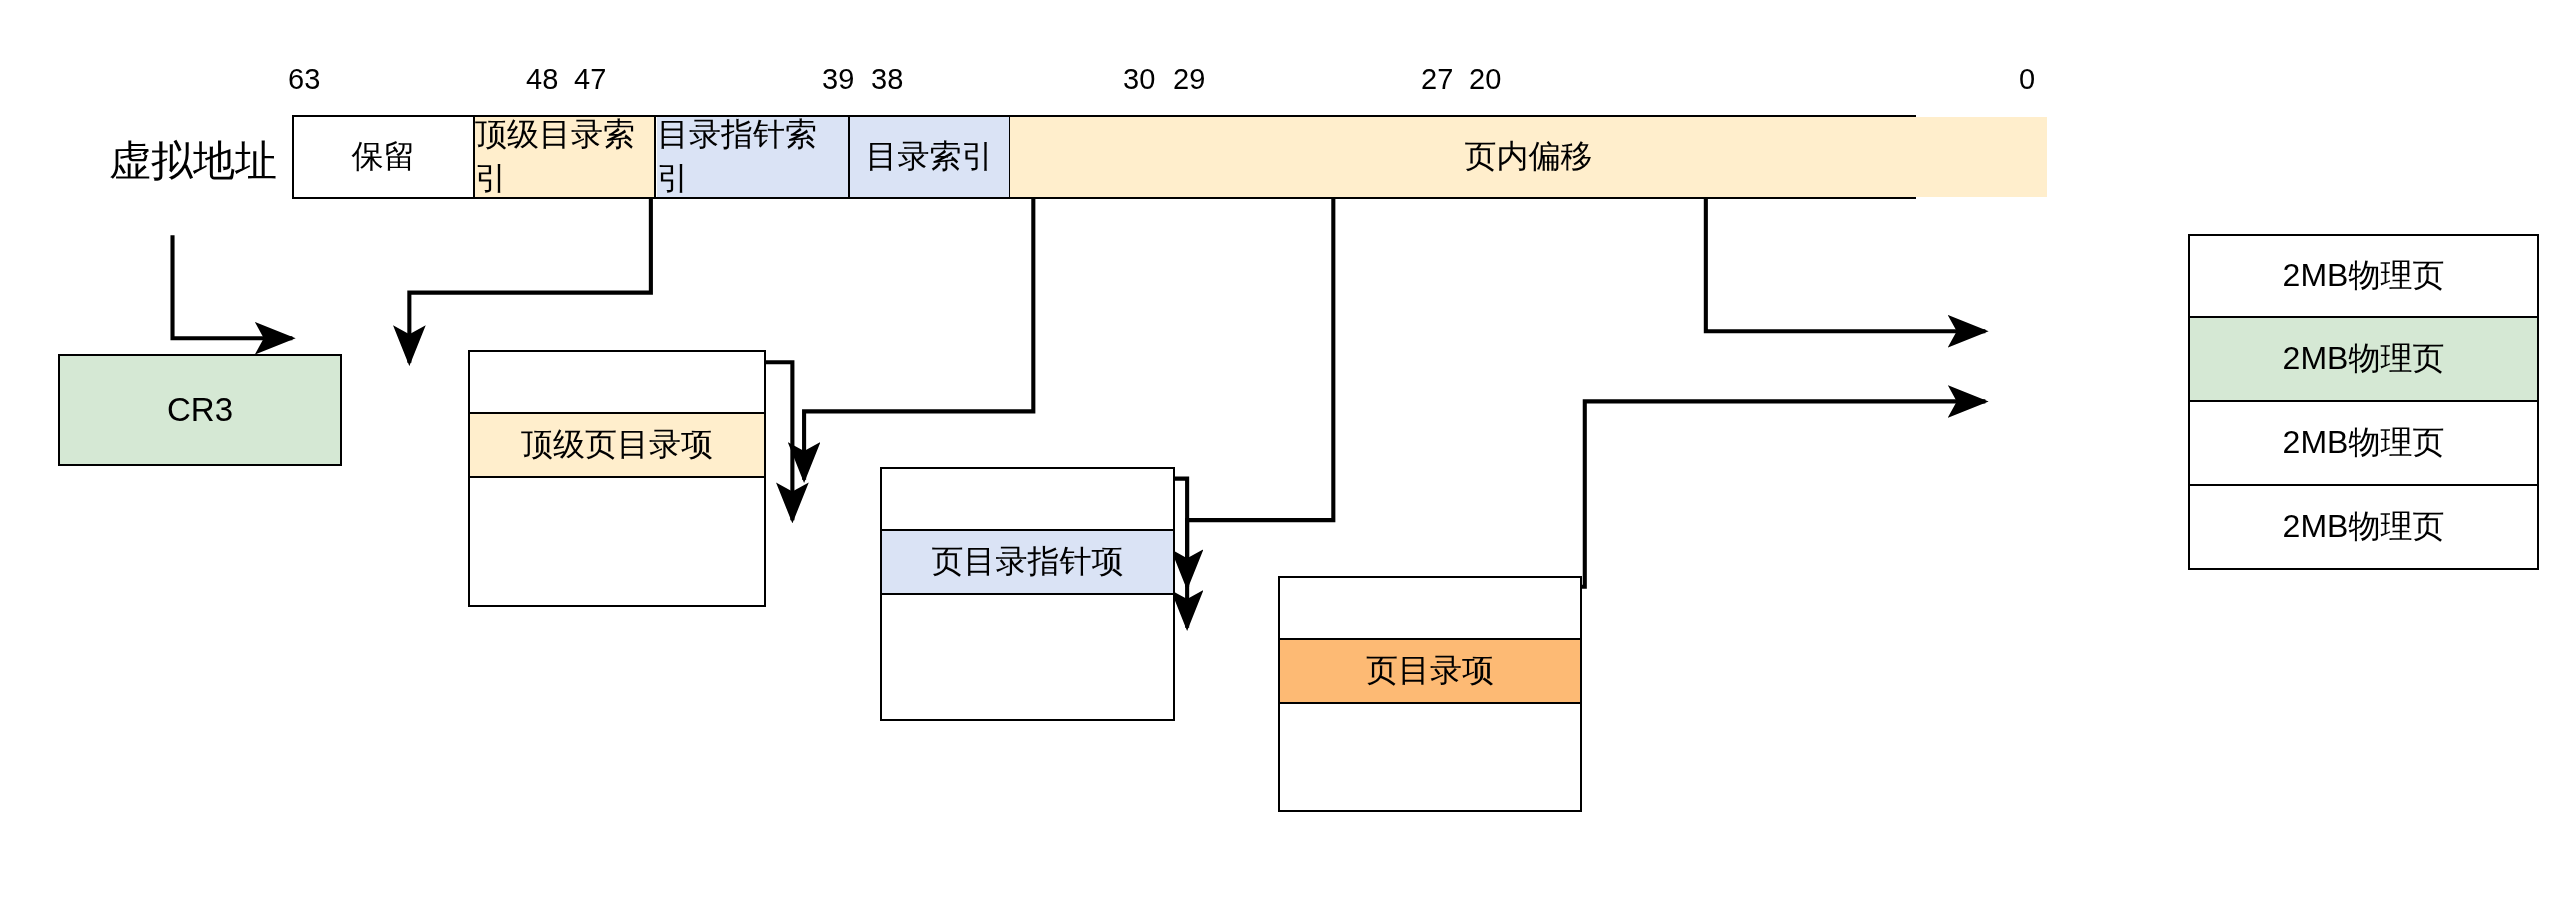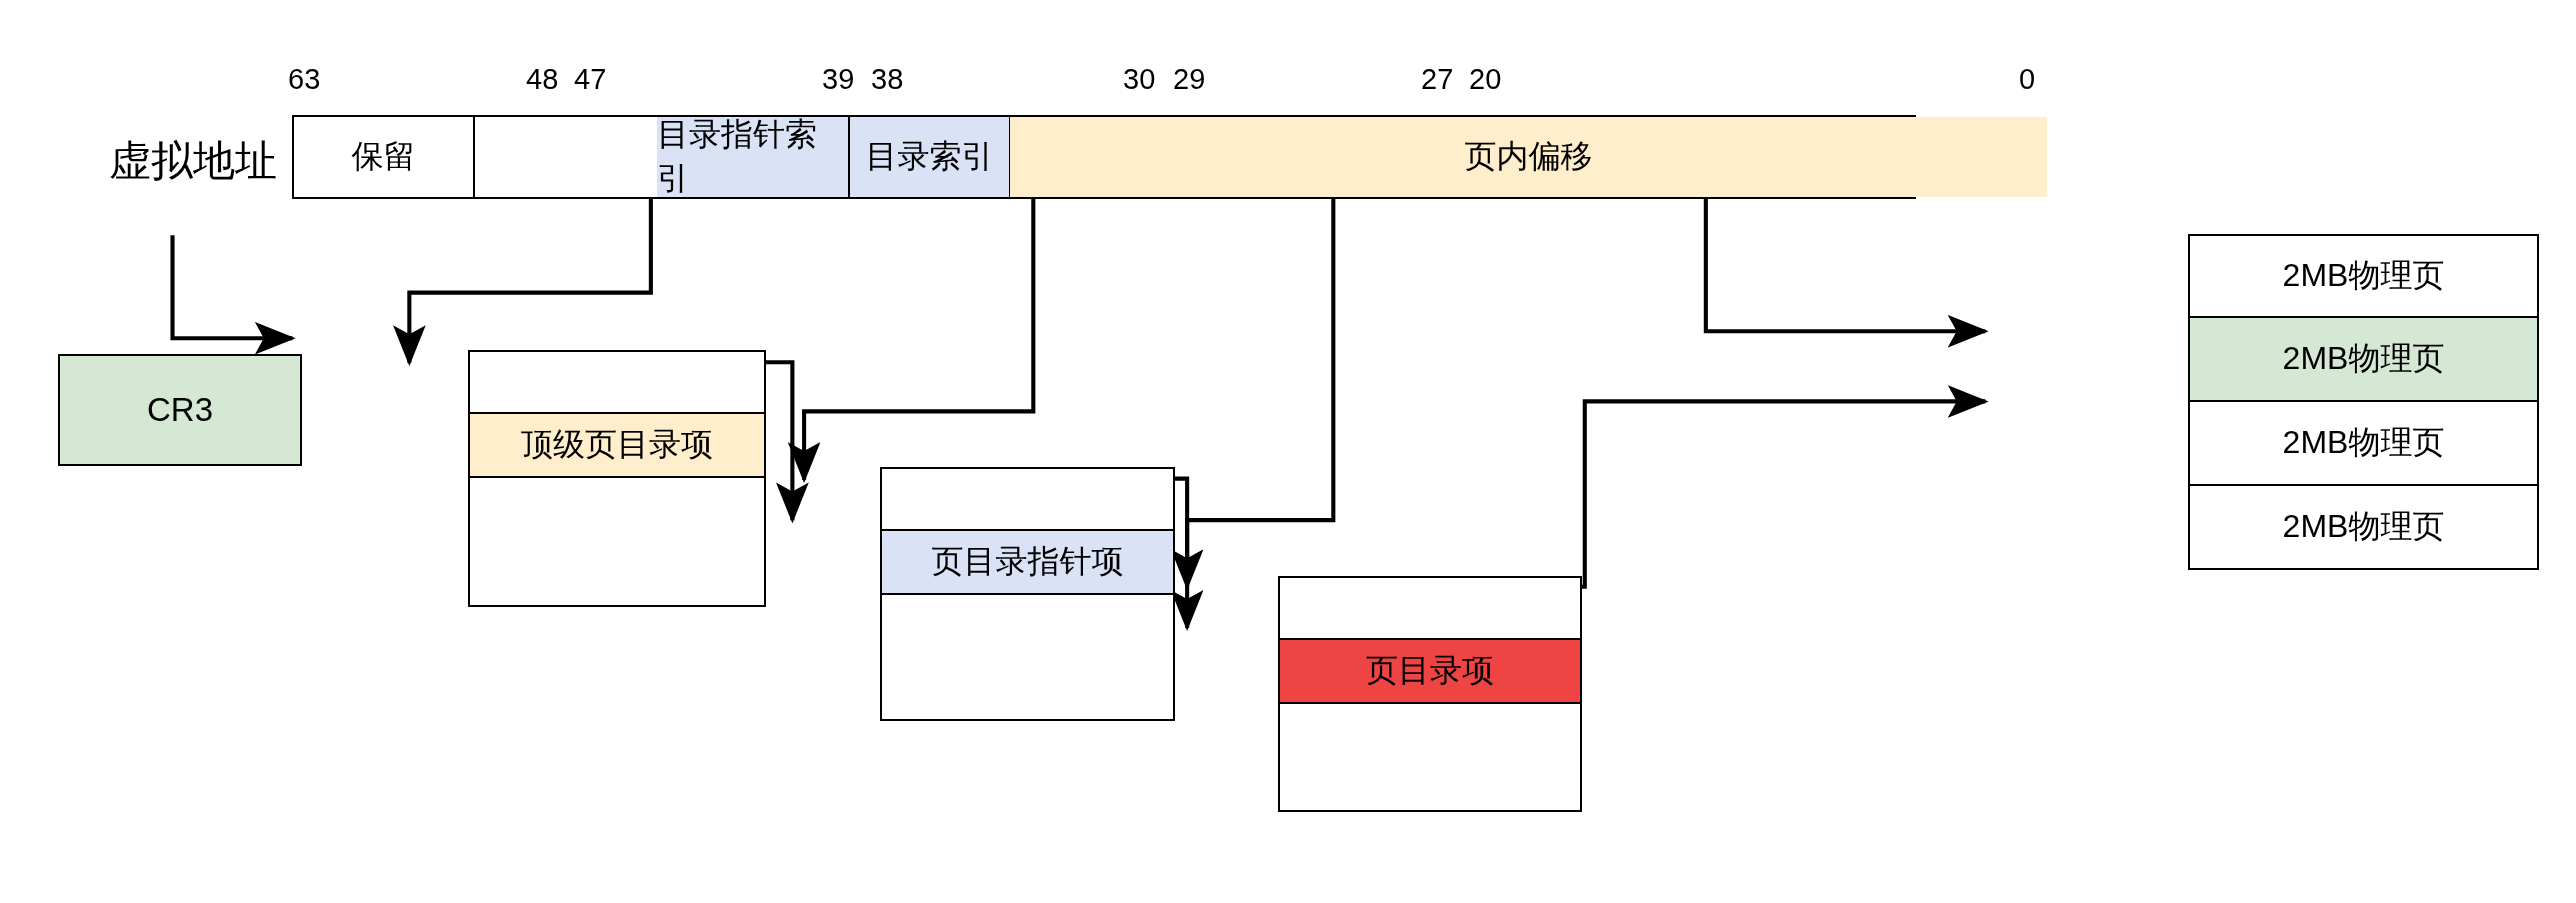--- a/index.html
+++ b/index.html
@@ -58,32 +58,35 @@
   <div class="bitlbl" style="left:1123px; top:63px;">30</div>
   <div class="bitlbl" style="left:1173px; top:63px;">29</div>
   <div class="bitlbl" style="left:1421px; top:63px;">27</div>
   <div class="bitlbl" style="left:1469px; top:63px;">20</div>
   <div class="bitlbl" style="left:2019px; top:63px;">0</div>
 
   <div class="box" style="left:292px; top:115px; width:1624px; height:84px; background:#ffffff;">
     <div class="seg" style="left:0; top:0; width:181px; height:100%; background:#ffffff;">
       <span>保留</span>
     </div>
+    <div class="seg" style="left:181px; top:0; width:181px; height:100%; background:#ffeecc;">
+      <span>顶级目录索引</span>
+    </div>
     <div class="seg" style="left:363px; top:0; width:193px; height:100%; background:#dae3f5;">
       <span>目录指针索引</span>
     </div>
     <div class="seg" style="left:556px; top:0; width:161px; height:100%; background:#dae3f5;">
       <span>目录索引</span>
     </div>
     <div class="seg last" style="left:716px; top:0; width:1037px; height:100%; background:#ffeecc;">
       <span>页内偏移</span>
     </div>
   </div>
 
-  <div class="cr3" style="left:58px; top:354px; width:244px; height:112px; background:#d5e8d4;">
+  <div class="cr3" style="left:58px; top:354px; width:284px; height:112px; background:#d5e8d4;">
     <span>CR3</span>
   </div>
 
   <div style="position:absolute; left:468px; top:350px; width:298px;">
     <div class="tblrow" style="position:relative; left:0; top:0; width:298px; height:64px; background:#ffffff;">
       <span></span>
     </div>
     <div class="tblrow plain" style="position:relative; left:0; top:0; width:298px; height:64px; background:#ffeecc;">
       <span>顶级页目录项</span>
     </div>
@@ -101,21 +104,21 @@
     </div>
     <div class="tblrow plain" style="position:relative; left:0; top:0; width:295px; height:126px; background:#ffffff;">
       <span></span>
     </div>
   </div>
 
   <div style="position:absolute; left:1278px; top:576px; width:304px;">
     <div class="tblrow" style="position:relative; left:0; top:0; width:304px; height:64px; background:#ffffff;">
       <span></span>
     </div>
-    <div class="tblrow plain" style="position:relative; left:0; top:0; width:304px; height:64px; background:#ef4444;">
+    <div class="tblrow plain" style="position:relative; left:0; top:0; width:304px; height:64px; background:#fdba74;">
       <span>页目录项</span>
     </div>
     <div class="tblrow plain" style="position:relative; left:0; top:0; width:304px; height:108px; background:#ffffff;">
       <span></span>
     </div>
   </div>
 
   <div style="position:absolute; left:2168px; top:234px; width:351px;padding-left:20px;">
     <div class="ppage first" style="position:relative; width:351px; height:84px; background:#ffffff;">
       <span>2MB物理页</span>

